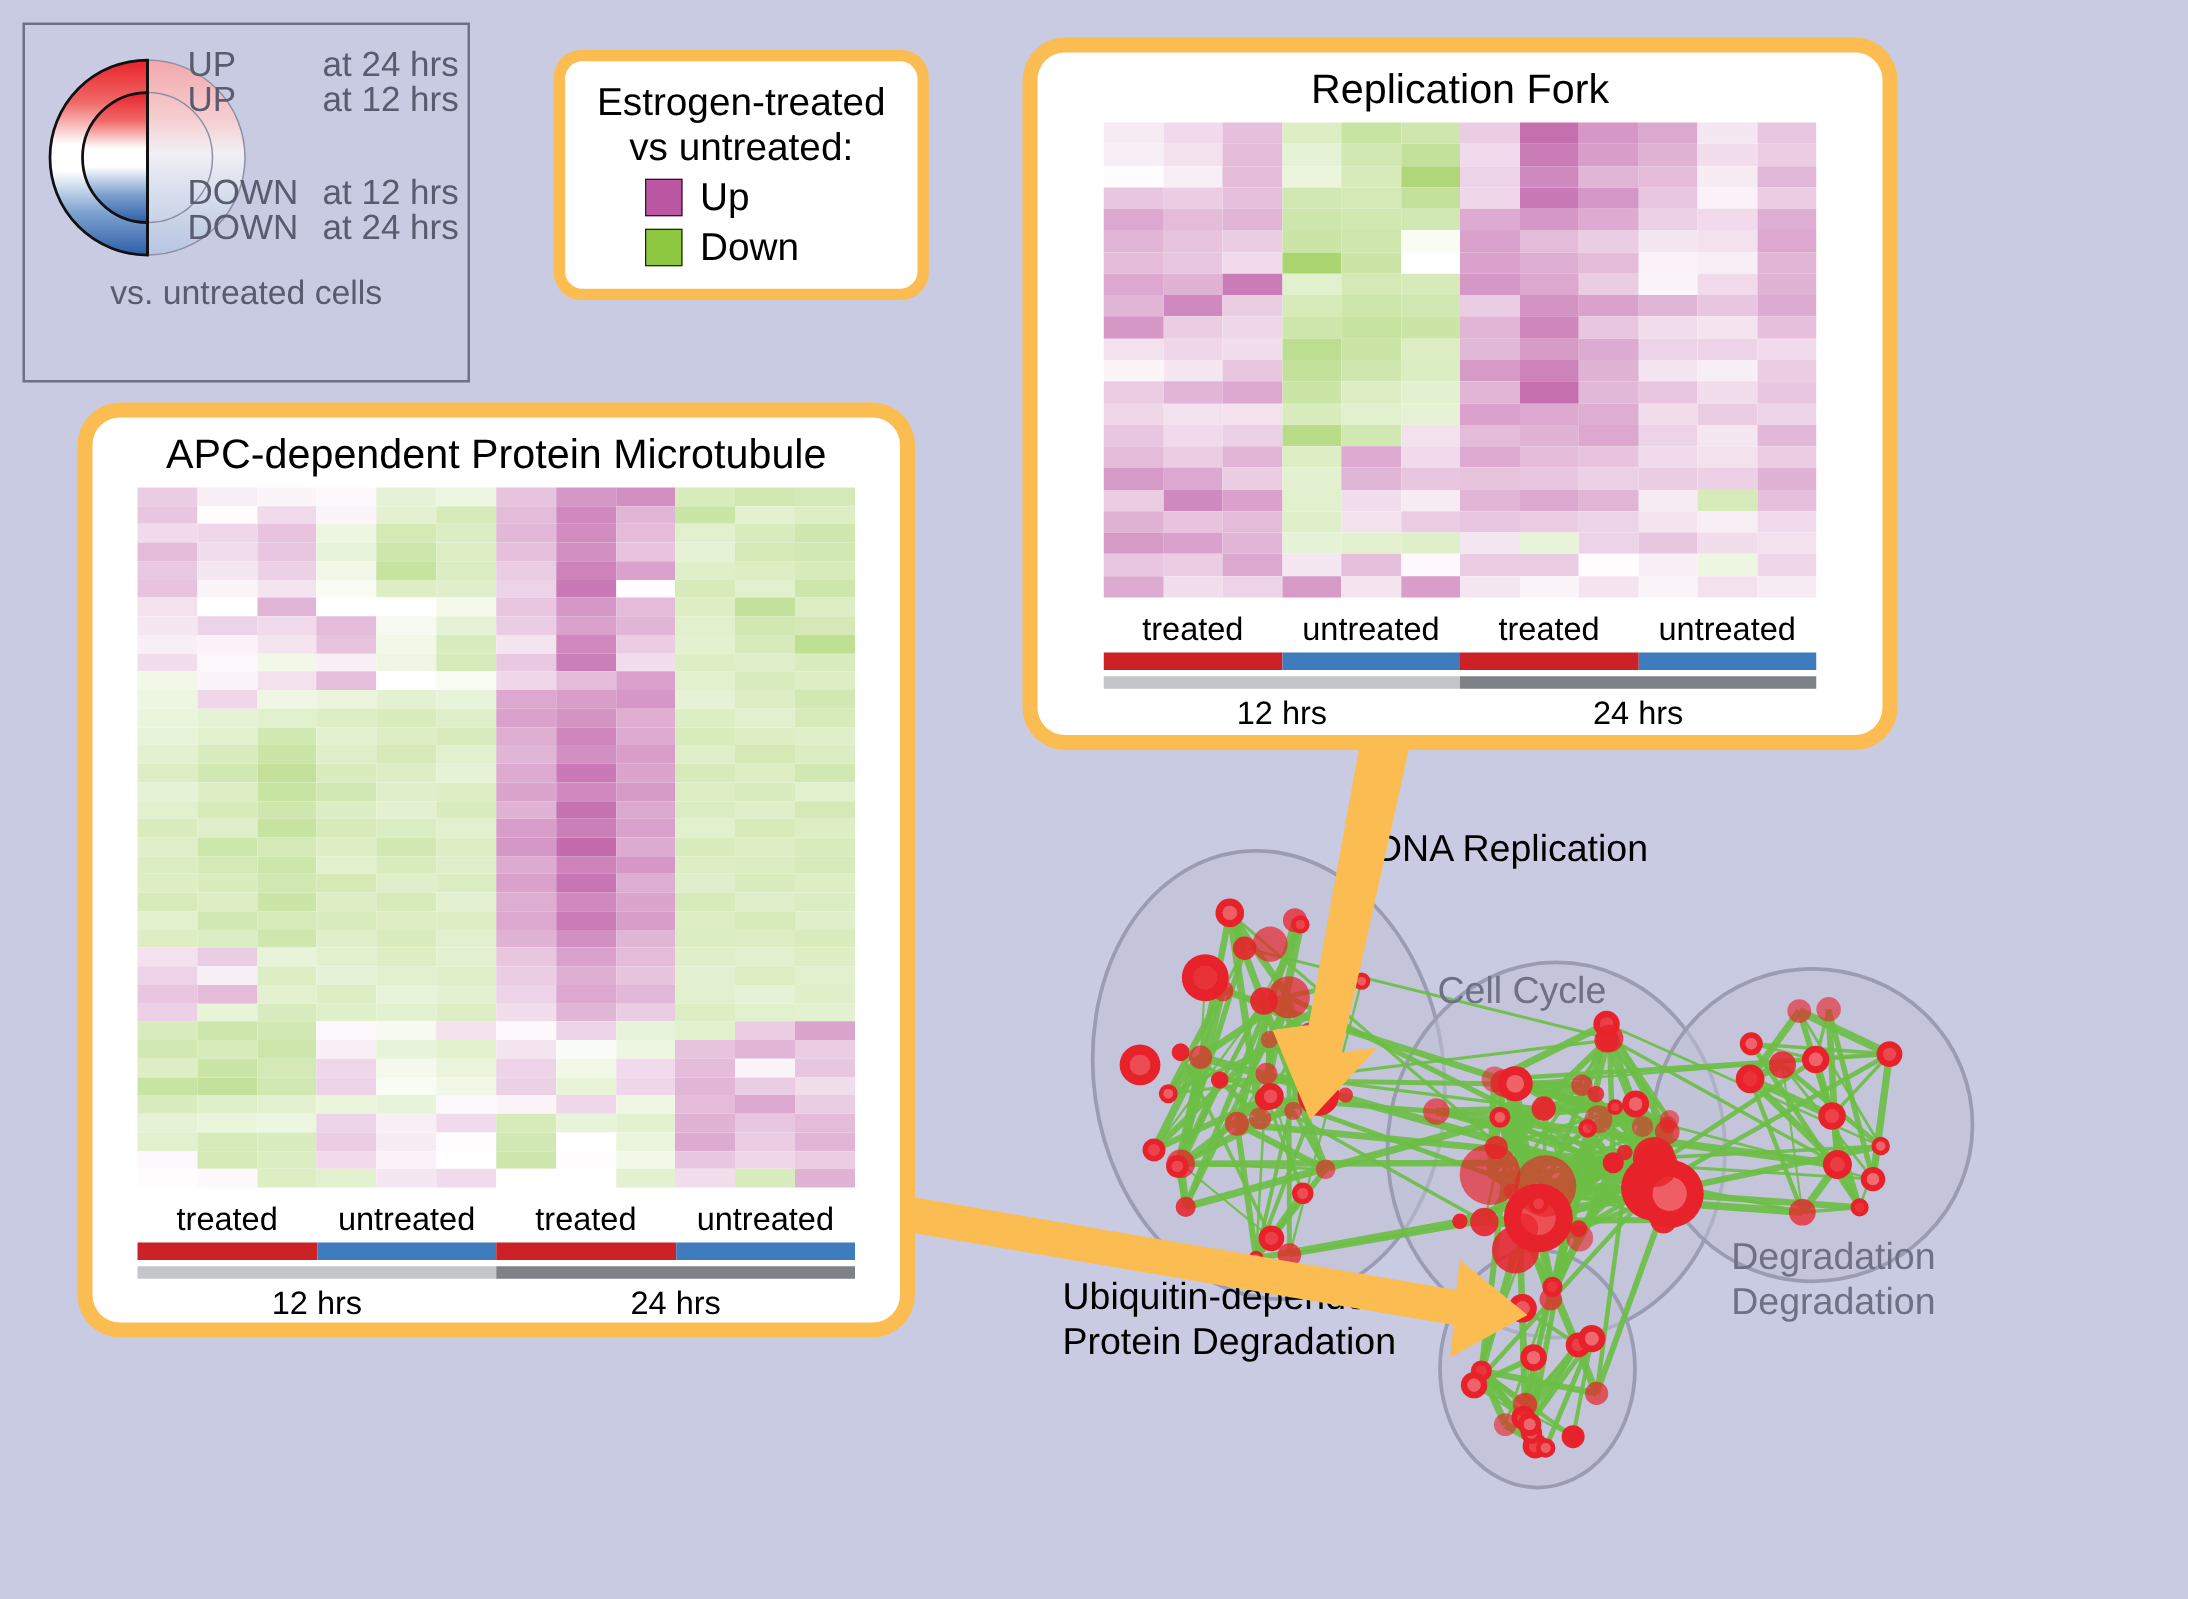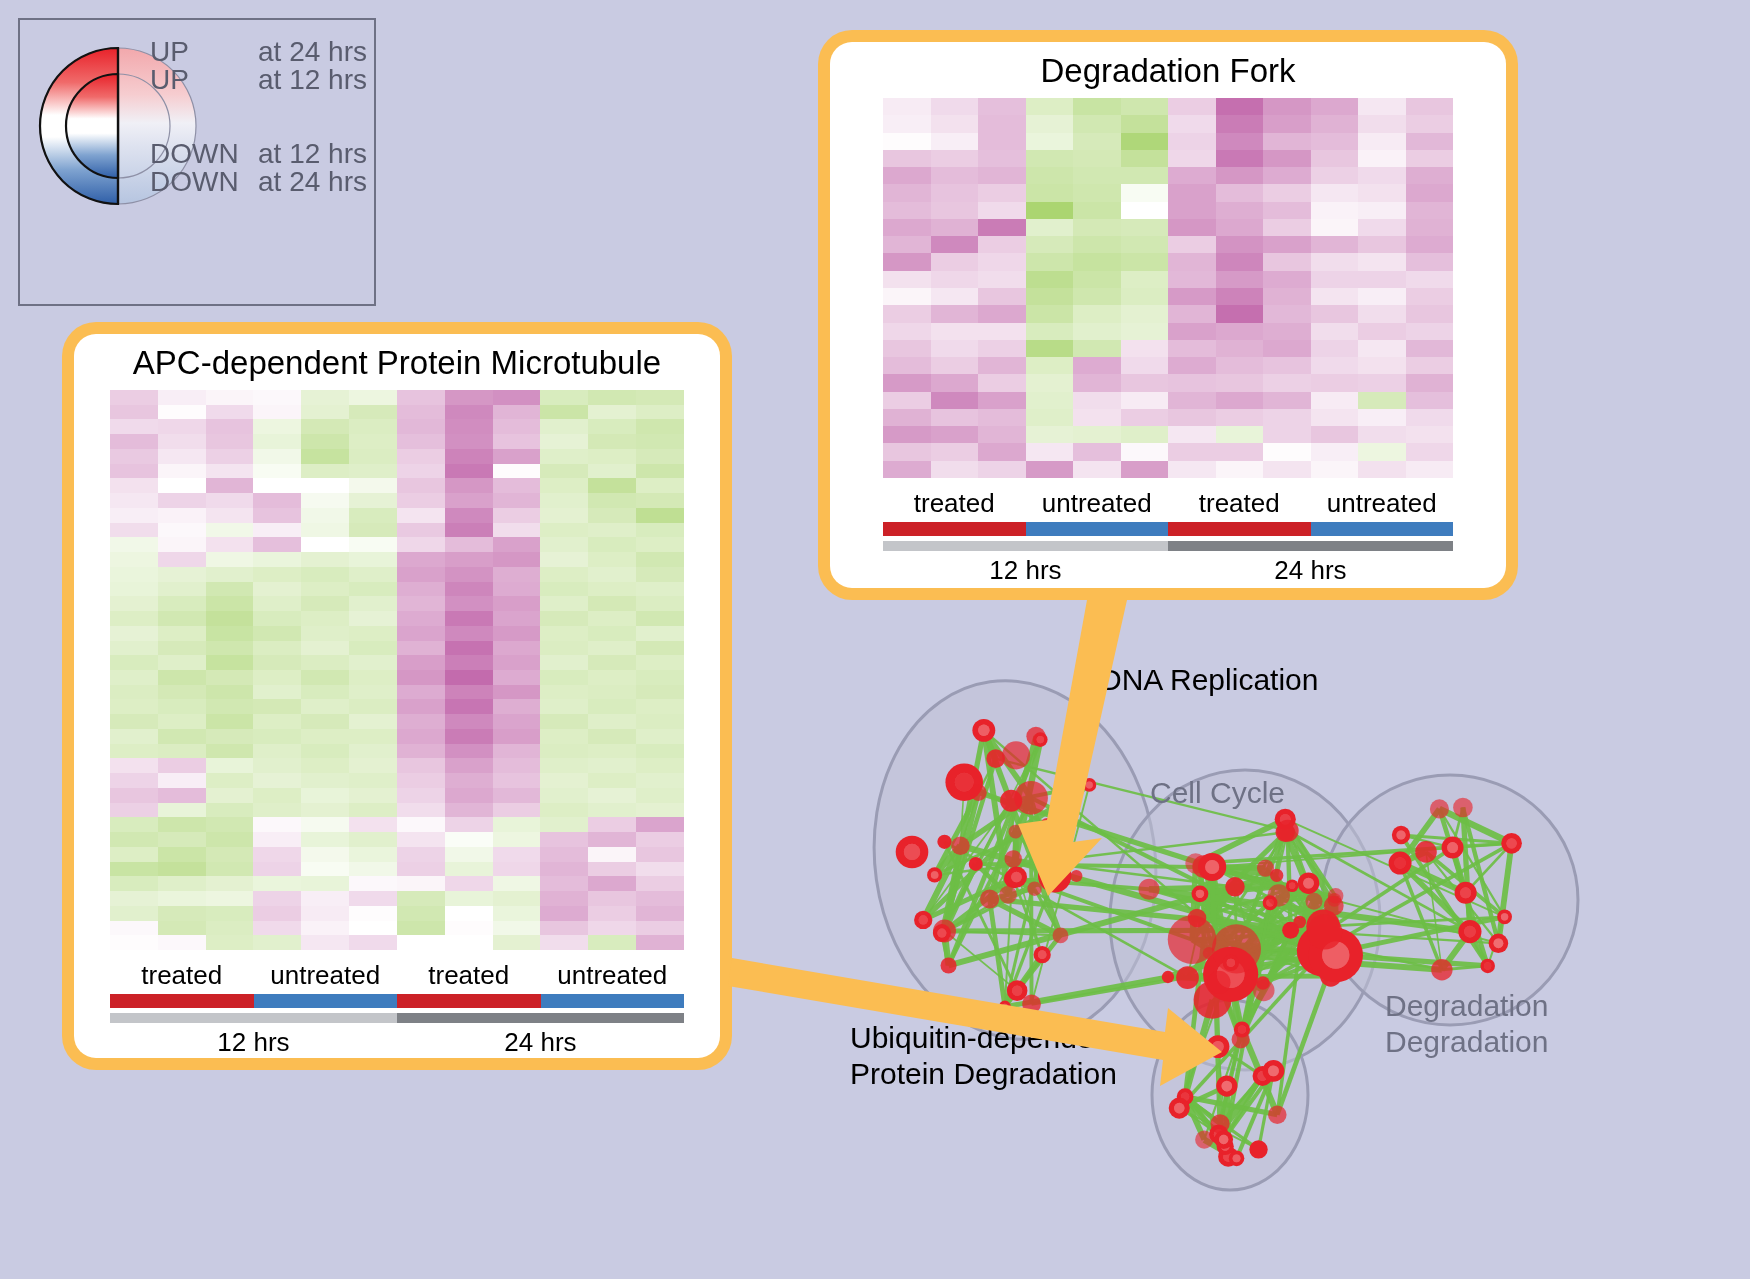--- a/index.html
+++ b/index.html
@@ -127,27 +127,44 @@
       <div class="cw-row">
         <span class="k">DOWN</span>
         <span class="v">at 12 hrs</span>
       </div>
       <div class="cw-row">
         <span class="k">DOWN</span>
         <span class="v">at 24 hrs</span>
       </div>
     </div>
     <div id="colorwheel-caption">
+      <div>vs. untreated cells</div>
     </div>
   </div>
 
+  <div id="updown-legend">
+    <div class="inner">
+      <div class="lg-title">
+        <div>Estrogen-treated</div>
+        <div>vs untreated:</div>
+      </div>
+      <div class="lg-item">
+        <span class="swatch sw-up"></span>
+        <span class="lbl">Up</span>
+      </div>
+      <div class="lg-item">
+        <span class="swatch sw-down"></span>
+        <span class="lbl">Down</span>
+      </div>
+    </div>
+  </div>
 
   <div class="panel" id="panel-replication-fork">
     <div class="card">
-      <div class="panel-title">Degradation Fork</div>
+      <div class="panel-title">Replication Fork</div>
       <div class="heatmap" id="hm-rf" style="width: 570px; height: 380px; grid-template-columns: repeat(12, 1fr); grid-template-rows: repeat(22, 1fr);">
           <div class="hm-cell" style="background: rgb(247, 235, 244);"></div>
           <div class="hm-cell" style="background: rgb(240, 218, 235);"></div>
           <div class="hm-cell" style="background: rgb(229, 191, 220);"></div>
           <div class="hm-cell" style="background: rgb(221, 238, 197);"></div>
           <div class="hm-cell" style="background: rgb(200, 228, 163);"></div>
           <div class="hm-cell" style="background: rgb(207, 231, 174);"></div>
           <div class="hm-cell" style="background: rgb(235, 205, 227);"></div>
           <div class="hm-cell" style="background: rgb(197, 111, 175);"></div>
           <div class="hm-cell" style="background: rgb(213, 151, 197);"></div>

